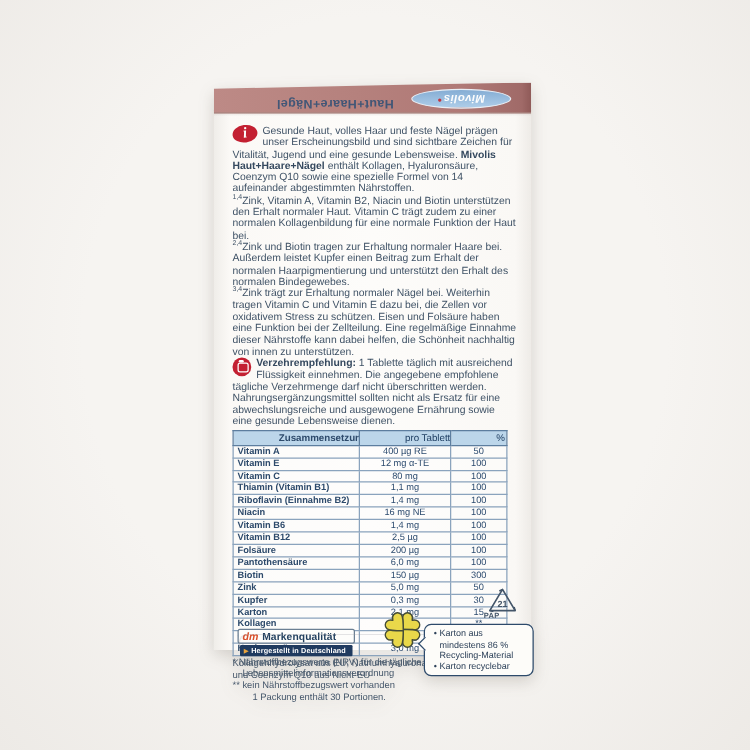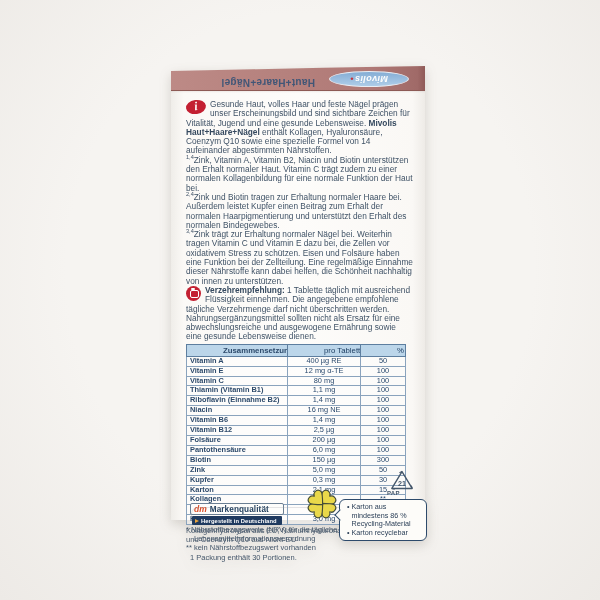--- a/index.html
+++ b/index.html
@@ -97,21 +97,21 @@
     padding-left:36px;
   }
   table.comp{border:1px solid #466included;}
   table.comp th:first-child,table.comp td:first-child{text-align:left;font-weight:bold;color:#2d4a6b;}
   table.comp td:nth-child(2),table.comp th:nth-child(2),
   table.comp td:nth-child(3),table.comp th:nth-child(3){text-align:center;font-weight:normal;}
   table.comp td{background:rgba(255,255,255,.4);}
   
   .footnotes{font-size:7.5px;line-height:8.8px;color:#44566a;margin-top:1px;width:235px;}
   .footnotes .fn{margin:0;padding-left:8px;text-indent:-8px;}
-  .footnotes .plain{margin:1px 0 0 4px;}
+  .footnotes .plain{margin:1px 0 0 16px;}
   
   .recycle{position:absolute;left:216px;top:381px;width:30px;text-align:left;color:#44566a;}
   .recycle svg{display:block;margin:0 auto;}
   .recycle .pap{font-size:6px;font-weight:bold;letter-spacing:.3px;margin-top:-1px;}
   .clover{position:absolute;left:133px;top:398px;z-index:5;}
   .eco-bubble{
     position:absolute;left:168px;top:411px;width:88px;box-sizing:border-box;
     background:#fdfcf9;border:1.3px solid #2d4a6b;border-radius:6px;
     padding:3px 4px 3px 7px;font-size:7.2px;line-height:8.6px;color:#2d4159;z-index:4;
   }

